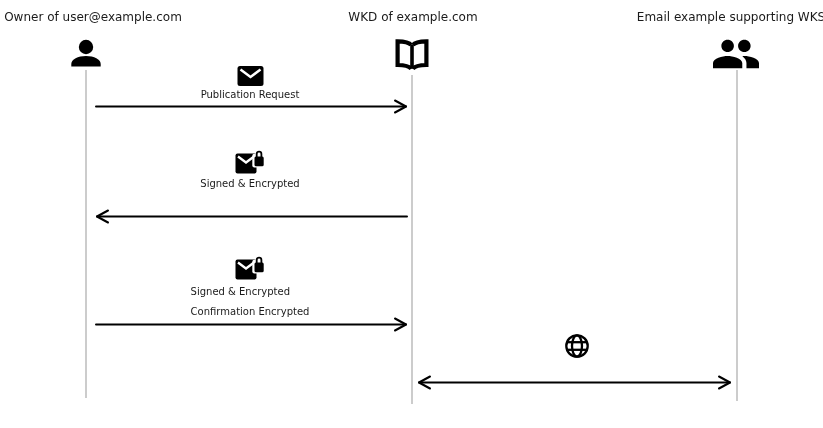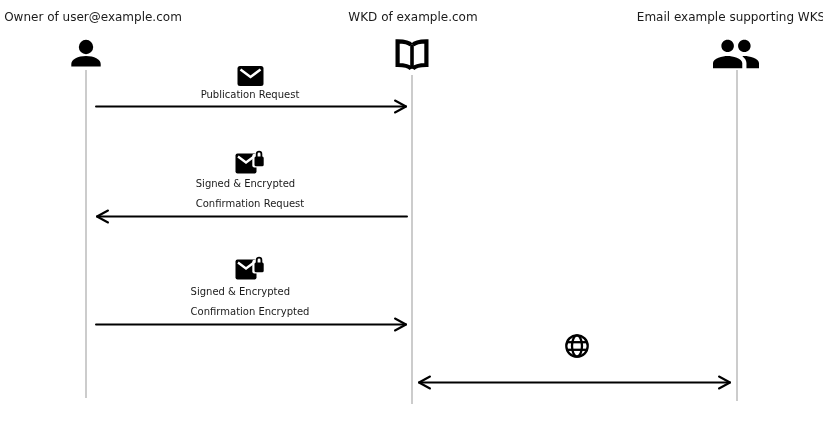--- a/index.html
+++ b/index.html
@@ -71,21 +71,20 @@
     <svg width="29" height="25" viewBox="0 0 29 25">
       <rect x="0.5" y="4.5" width="21" height="20" rx="2" fill="currentColor"></rect>
       <polyline points="3,7.5 11,13.5 19,7.5" fill="none" stroke="#ffffff" stroke-width="2.3"></polyline>
       <rect x="17.3" y="4.8" width="11.7" height="13.6" rx="2" fill="#ffffff"></rect>
       <path d="M21.7 8 V4.9 a2.35 2.35 0 0 1 4.7 0 V8" fill="none" stroke="currentColor" stroke-width="1.8"></path>
       <rect x="19.5" y="7.6" width="9.2" height="9.6" rx="1.5" fill="currentColor"></rect>
     </svg>
   </span>
   <div class="msg-label" style="left:250px;top:174px">
     <div>Signed &amp; Encrypted</div>
-    <div>Confirmation Request</div>
   </div>
   <svg class="arrow" style="left:95px;top:206px" width="313" height="21">
     <line x1="2" y1="10.5" x2="312" y2="10.5"></line>
     <path d="M13 4.5 L2 10.5 L13 16.5"></path>
   </svg>
 
   <span class="icon" style="left:235px;top:255px">
     <svg width="29" height="25" viewBox="0 0 29 25">
       <rect x="0.5" y="4.5" width="21" height="20" rx="2" fill="currentColor"></rect>
       <polyline points="3,7.5 11,13.5 19,7.5" fill="none" stroke="#ffffff" stroke-width="2.3"></polyline>

